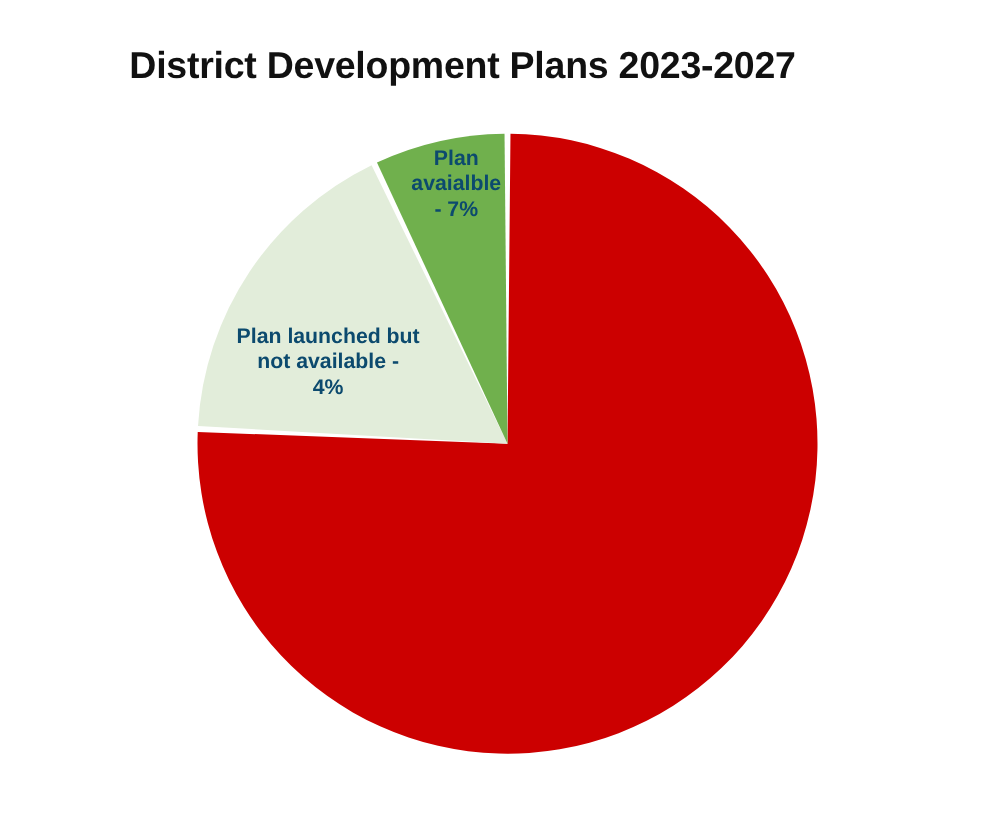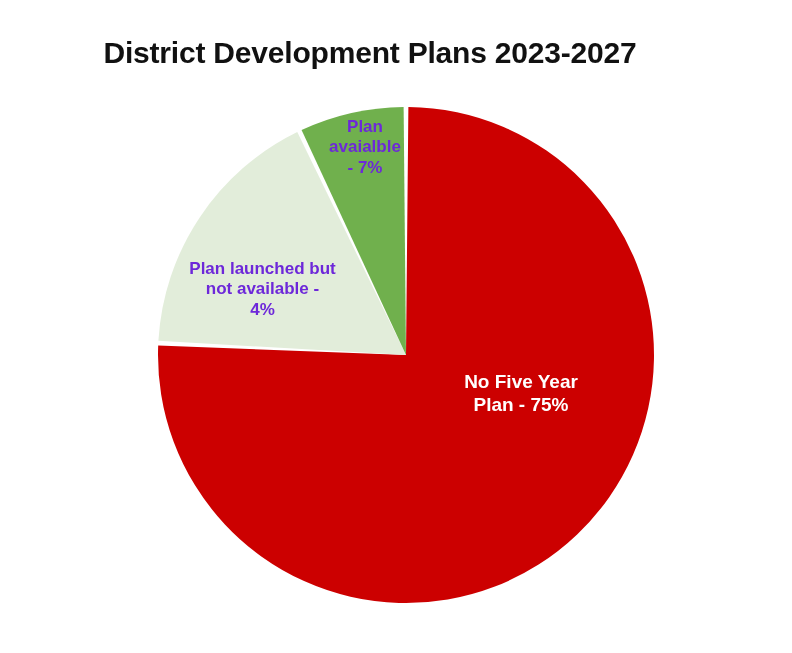--- a/index.html
+++ b/index.html
@@ -51,21 +51,21 @@
   }
   .slice-label {
     position: absolute;
     text-align: center;
     font-family: "Liberation Sans", sans-serif;
     font-weight: bold;
     line-height: 1.20;
     white-space: pre-line;
     pointer-events: none;
   }
-  .label-dark { color: #6d28d9; }
+  .label-dark { color: #0c4a6e; }
   .label-light { color: #ffffff; }
 
   .label-green {
     left: 317px;
     top: 117px;
     width: 96px;
     font-size: 17px;
   }
   .label-lightgreen {
     left: 181px;
@@ -97,17 +97,15 @@
     </svg>
 
     <div class="slice-label label-green label-dark">Plan
 avaialble
 - 7%</div>
 
     <div class="slice-label label-lightgreen label-dark">Plan launched but
 not available -
 4%</div>
 
-    <div class="slice-label label-red label-light">No Five Year
-Plan - 75%</div>
   </div>
 
 </div>
 
 </body></html>

